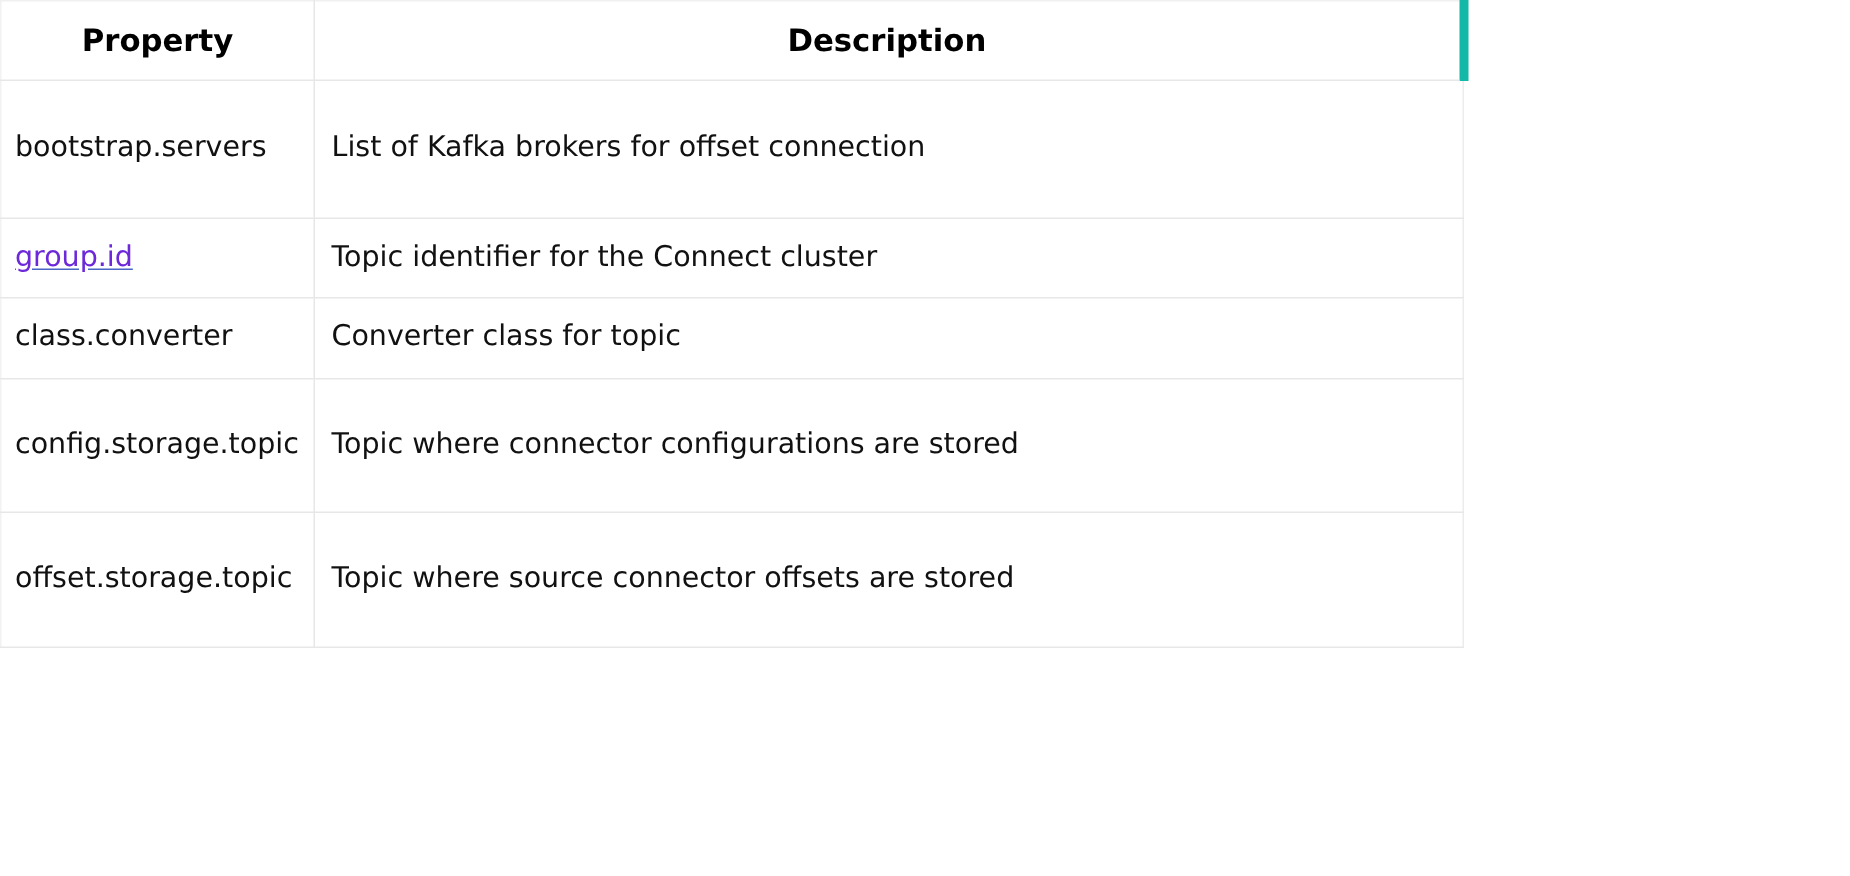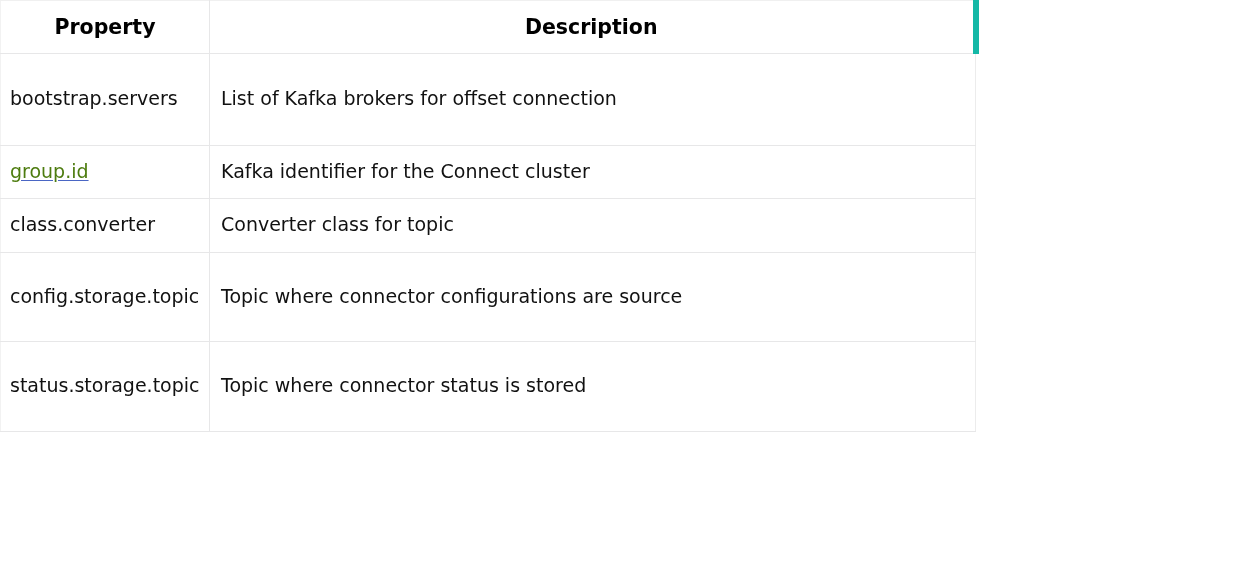--- a/index.html
+++ b/index.html
@@ -86,21 +86,21 @@
   }
 
   
   tr[data-rowheight="92"] td  { height: 92px; }
   tr[data-rowheight="53"] td  { height: 53px; }
   tr[data-rowheight="54"] td  { height: 54px; }
   tr[data-rowheight="89"] td  { height: 89px; }
   tr[data-rowheight="90"] td  { height: 90px; }
 
   a.prop-link {
-    color: #4d7c0f;
+    color: #6d28d9;
     text-decoration: underline;
     text-decoration-color: #4a66c4;
     text-underline-offset: 2px;
     cursor: pointer;
     word-break: break-all;
   }
 </style>
 </head>
 <body>
 
@@ -119,36 +119,36 @@
     </thead>
     <tbody>
 
       <tr data-rowheight="92">
         <td class="cell-prop">bootstrap.servers</td>
         <td class="cell-desc">List of Kafka brokers for offset connection</td>
       </tr>
 
       <tr data-rowheight="53">
         <td class="cell-prop"><a class="prop-link" href="#">group.id</a></td>
-        <td class="cell-desc">Kafka identifier for the Connect cluster</td>
+        <td class="cell-desc">Topic identifier for the Connect cluster</td>
       </tr>
 
 
       <tr data-rowheight="54">
         <td class="cell-prop">class.converter</td>
         <td class="cell-desc">Converter class for topic</td>
       </tr>
 
       <tr data-rowheight="89">
         <td class="cell-prop">config.storage.topic</td>
-        <td class="cell-desc">Topic where connector configurations are source</td>
+        <td class="cell-desc">Topic where connector configurations are stored</td>
       </tr>
 
+      <tr data-rowheight="90">
+        <td class="cell-prop">offset.storage.topic</td>
+        <td class="cell-desc">Topic where source connector offsets are stored</td>
+      </tr>
 
-      <tr data-rowheight="90">
-        <td class="cell-prop">status.storage.topic</td>
-        <td class="cell-desc">Topic where connector status is stored</td>
-      </tr>
 
     </tbody>
   </table>
 
 </div>
 
 </body></html>

